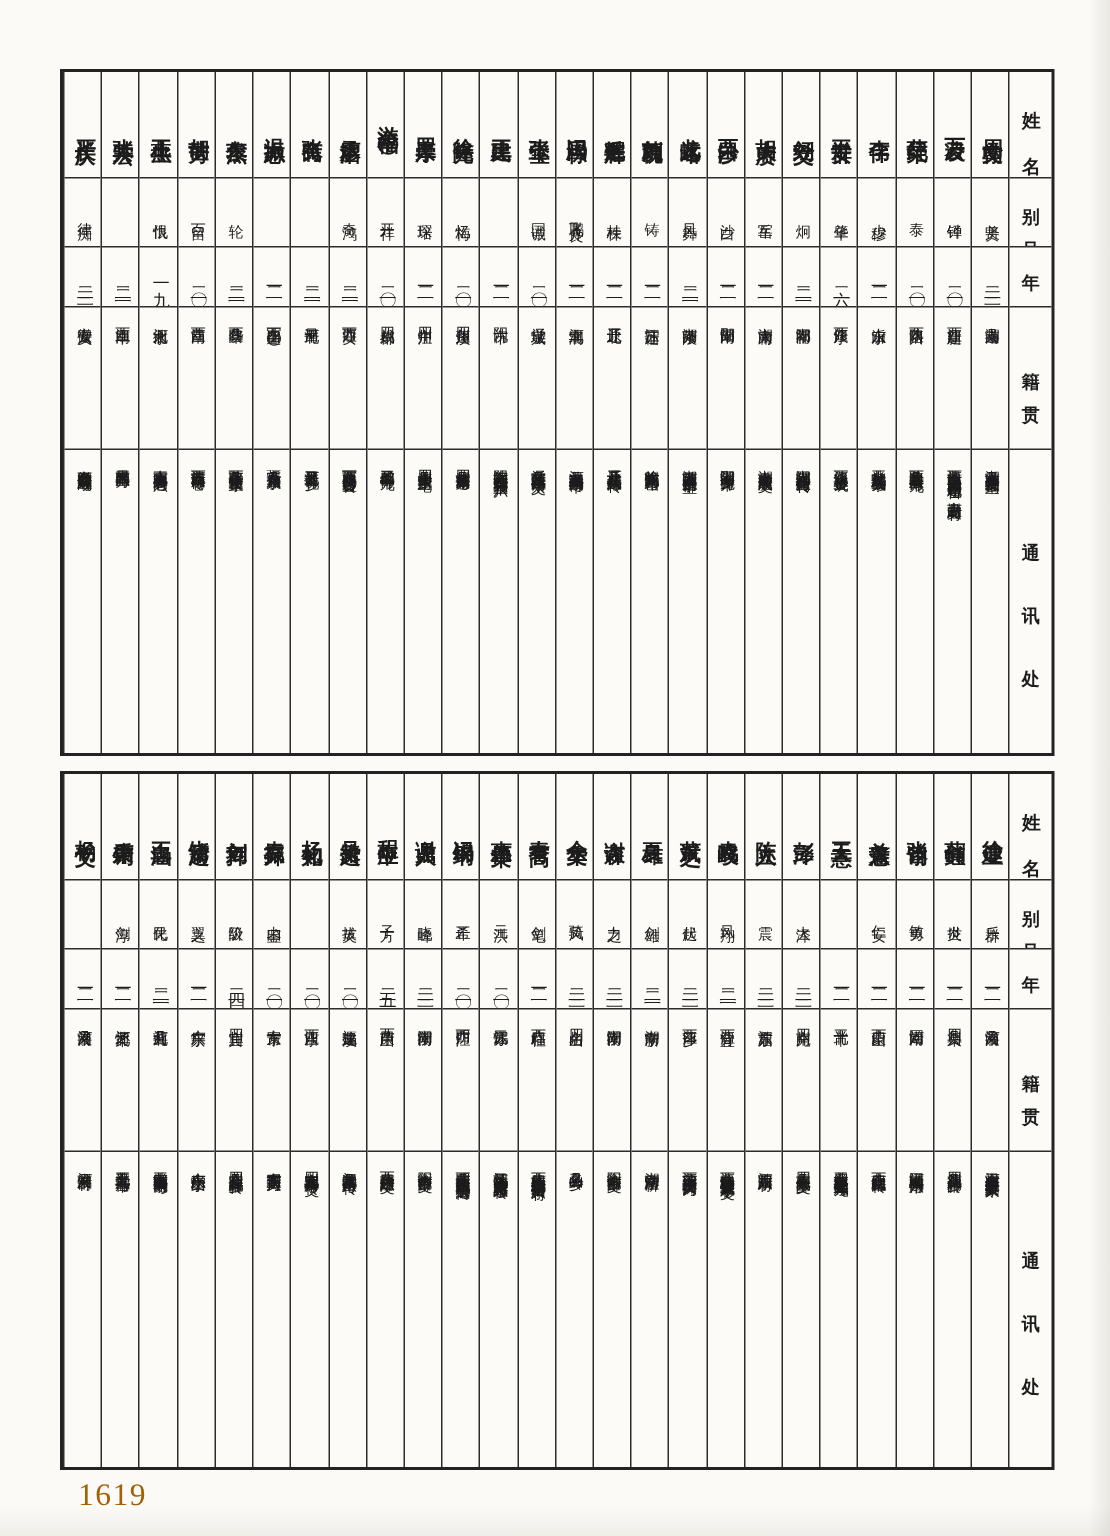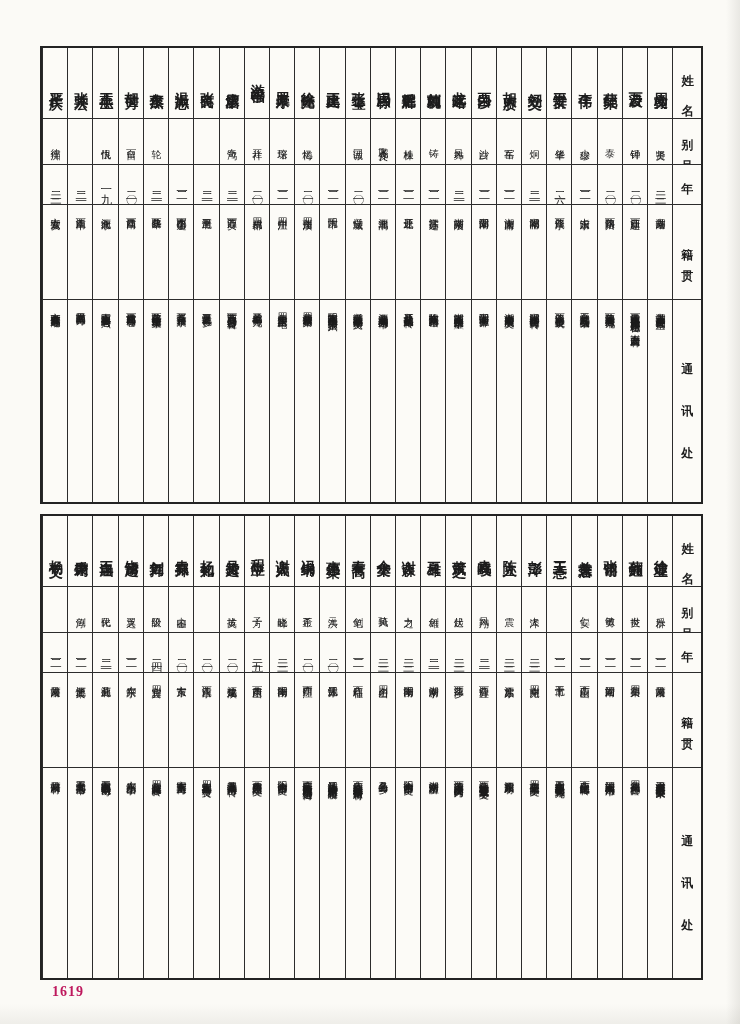--- a/index.html
+++ b/index.html
@@ -51,23 +51,22 @@
   .c-name .vtxt{font-size:14px;font-weight:700;letter-spacing:1.5px;line-height:1.05;}
   .c-age .vtxt{font-size:11.5px;letter-spacing:2px;}
   .c-alias .vtxt{letter-spacing:1px;}
   .hd .vtxt{font-size:12px;font-weight:700;letter-spacing:4px;}
   .c-name.hd .vtxt{font-size:12.5px;letter-spacing:8px;font-weight:700;}
   .c-addr.hd{align-items:center;padding-top:0;}
   .c-addr.hd .vtxt{letter-spacing:14px;}
   .c-native.hd{align-items:center;padding-top:0;}
   .page-number{
     position:absolute;left:52px;top:984px;
-    font-size:14px;letter-spacing:1px;color:#be185d;
+    font-size:21px;letter-spacing:1px;color:#a16207;
     font-family:"Liberation Serif", serif;
-    font-weight:bold;
   }
 </style>
 </head>
 <body>
 
 <div class="page-shade"></div>
 
 <div class="dir-table t-top">
     <div class="col hcol">
       <div class="cell c-name hd">

